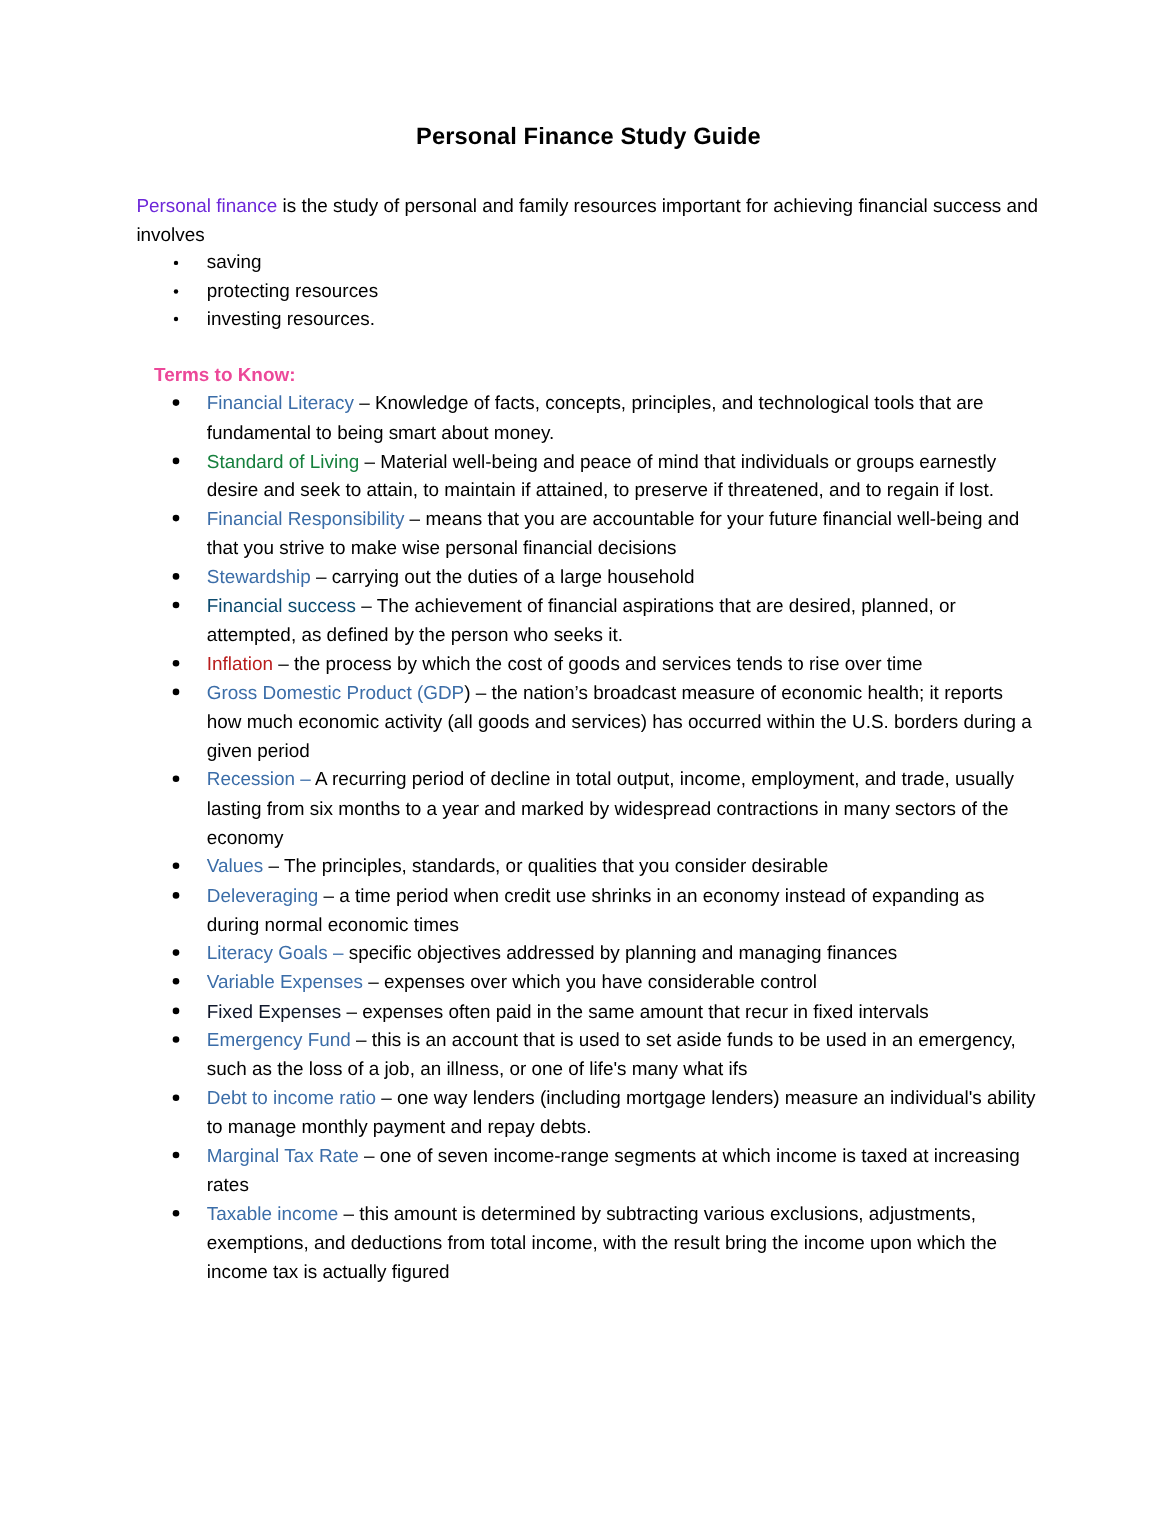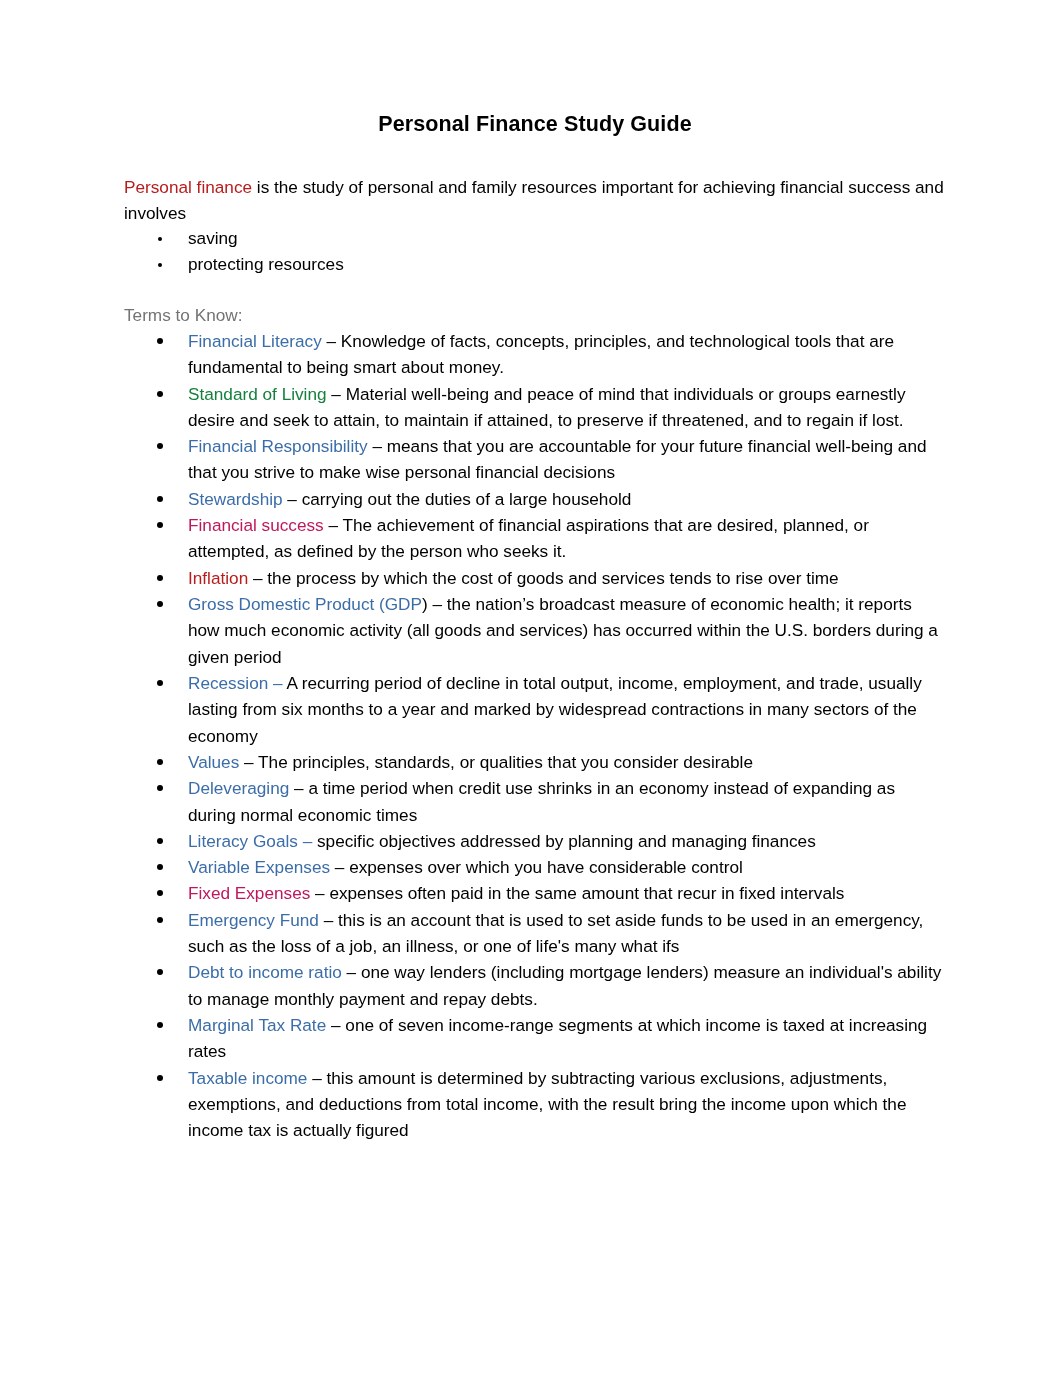--- a/index.html
+++ b/index.html
@@ -39,21 +39,21 @@
     line-height: 1.2;
     color: #000000;
   }
   .intro {
     font-size: 17.2px;
     line-height: 1.53;
     margin: 0;
     color: #000000;
   }
   .term-link {
-    color: #b91c1c;
+    color: #6d28d9;
     text-align: center;
   }
   
   ul.simple-list {
     list-style: none;
     margin: 0;
     padding: 0;
   }
   ul.simple-list > li {
     position: relative;
@@ -68,24 +68,24 @@
     left: 34px;
     top: 11px;
     width: 4px;
     height: 4px;
     border-radius: 50%;
     background: #000000;
   }
   
   .section-heading {
     font-size: 17.2px;
-    font-weight: normal;
-    margin: 26px 0 0 0;
+    font-weight: bold;
+    margin: 26px 0 0 16px;
     line-height: 1.45;
-    color: #737373;
+    color: #ec4899;
   }
   
   ul.terms-list {
     list-style: none;
     margin: 0;
     padding: 0;
   }
   ul.terms-list > li {
     position: relative;
     font-size: 17.2px;
@@ -113,38 +113,39 @@
 
     <h1 class="doc-title">Personal Finance Study Guide</h1>
 
     <p class="intro">
       <span class="term-link">Personal finance</span><span> is the study of personal and family resources important for achieving financial success and involves</span>
     </p>
 
     <ul class="simple-list">
       <li><span>saving</span></li>
       <li><span>protecting resources</span></li>
+      <li><span>investing resources.</span></li>
     </ul>
 
     <p class="section-heading">Terms to Know:</p>
 
     <ul class="terms-list">
       <li><span class="term-name" style="color: rgb(59, 109, 168);">Financial Literacy</span><span> – Knowledge of facts, concepts, principles, and technological tools that are fundamental to being smart about money.</span></li>
       <li><span class="term-name" style="color: #15803d;">Standard of Living</span><span> – Material well-being and peace of mind that individuals or groups earnestly desire and seek to attain, to maintain if attained, to preserve if threatened, and to regain if lost.</span></li>
       <li><span class="term-name" style="color: rgb(59, 109, 168);">Financial Responsibility</span><span> – means that you are accountable for your future financial well-being and that you strive to make wise personal financial decisions</span></li>
       <li><span class="term-name" style="color: rgb(59, 109, 168);">Stewardship</span><span> – carrying out the duties of a large household</span></li>
-      <li><span class="term-name" style="color: #be185d;">Financial success</span><span> – The achievement of financial aspirations that are desired, planned, or attempted, as defined by the person who seeks it.</span></li>
+      <li><span class="term-name" style="color: #0c4a6e;">Financial success</span><span> – The achievement of financial aspirations that are desired, planned, or attempted, as defined by the person who seeks it.</span></li>
       <li><span class="term-name" style="color: #b91c1c;">Inflation</span><span> – the process by which the cost of goods and services tends to rise over time</span></li>
       <li><span class="term-name" style="color: rgb(59, 109, 168);">Gross Domestic Product (GDP</span><span>) – the nation’s broadcast measure of economic health; it reports how much economic activity (all goods and services) has occurred within the U.S. borders during a given period</span></li>
       <li><span class="term-name" style="color: rgb(59, 109, 168); text-align: center;">Recession –</span><span> A recurring period of decline in total output, income, employment, and trade, usually lasting from six months to a year and marked by widespread contractions in many sectors of the economy</span></li>
       <li><span class="term-name" style="color: rgb(59, 109, 168);">Values</span><span> – The principles, standards, or qualities that you consider desirable</span></li>
       <li><span class="term-name" style="color: rgb(59, 109, 168);">Deleveraging</span><span> – a time period when credit use shrinks in an economy instead of expanding as during normal economic times</span></li>
       <li><span class="term-name" style="color: rgb(59, 109, 168);">Literacy Goals –</span><span>  specific objectives addressed by planning and managing finances</span></li>
       <li><span class="term-name" style="color: rgb(59, 109, 168);">Variable Expenses</span><span> – expenses over which you have considerable control</span></li>
-      <li><span class="term-name" style="color: #be185d; text-align: right;">Fixed Expenses</span><span> – expenses often paid in the same amount that recur in fixed intervals</span></li>
+      <li><span class="term-name" style="color: #0f172a; text-align: right;">Fixed Expenses</span><span> – expenses often paid in the same amount that recur in fixed intervals</span></li>
       <li><span class="term-name" style="color: rgb(59, 109, 168);">Emergency Fund</span><span> – this is an account that is used to set aside funds to be used in an emergency, such as the loss of a job, an illness, or one of life's many what ifs</span></li>
       <li><span class="term-name" style="color: rgb(59, 109, 168);">Debt to income ratio</span><span> – one way lenders (including mortgage lenders) measure an individual's ability to manage monthly payment and repay debts.</span></li>
       <li><span class="term-name" style="color: rgb(59, 109, 168);">Marginal Tax Rate</span><span> – one of seven income-range segments at which income is taxed at increasing rates</span></li>
       <li><span class="term-name" style="color: rgb(59, 109, 168);">Taxable income</span><span> – this amount is determined by subtracting various exclusions, adjustments, exemptions, and deductions from total income, with the result bring the income upon which the income tax is actually figured</span></li>
     </ul>
 
   </div>
 </div>
 
 </body></html>

